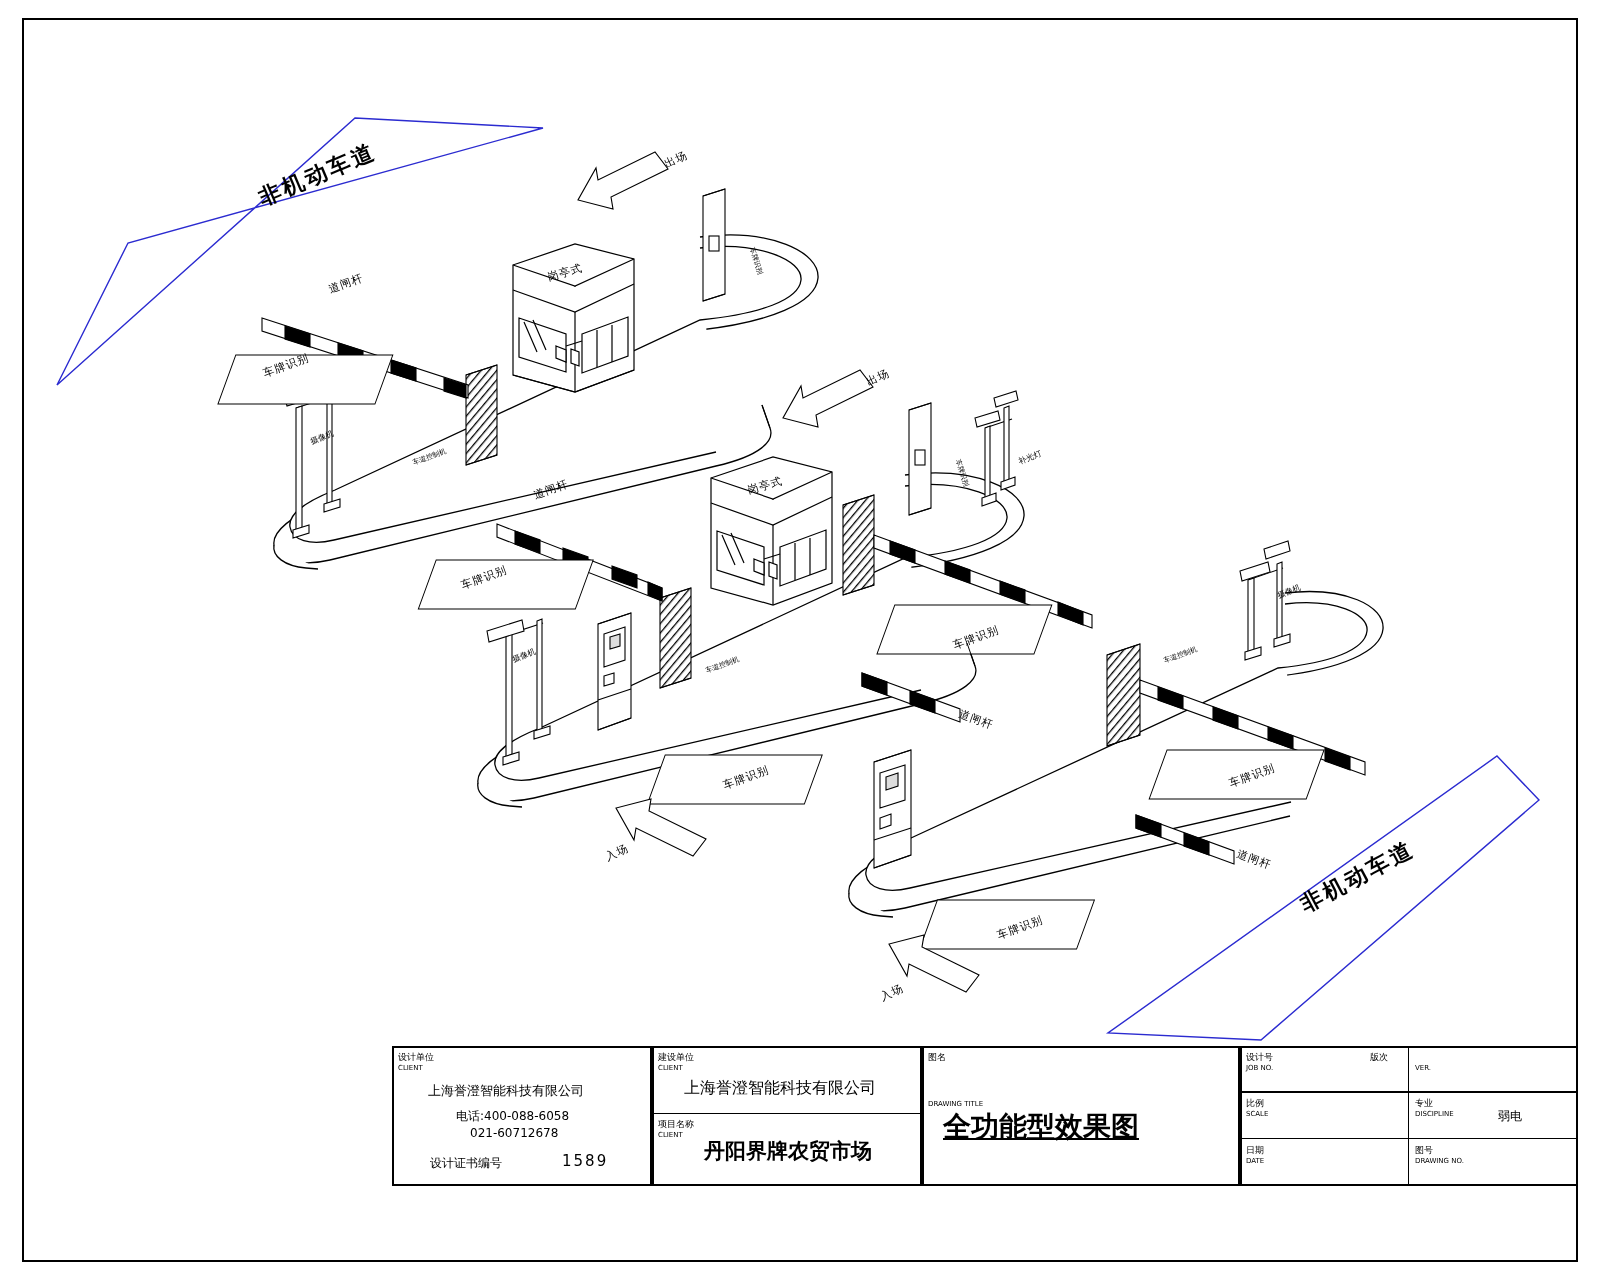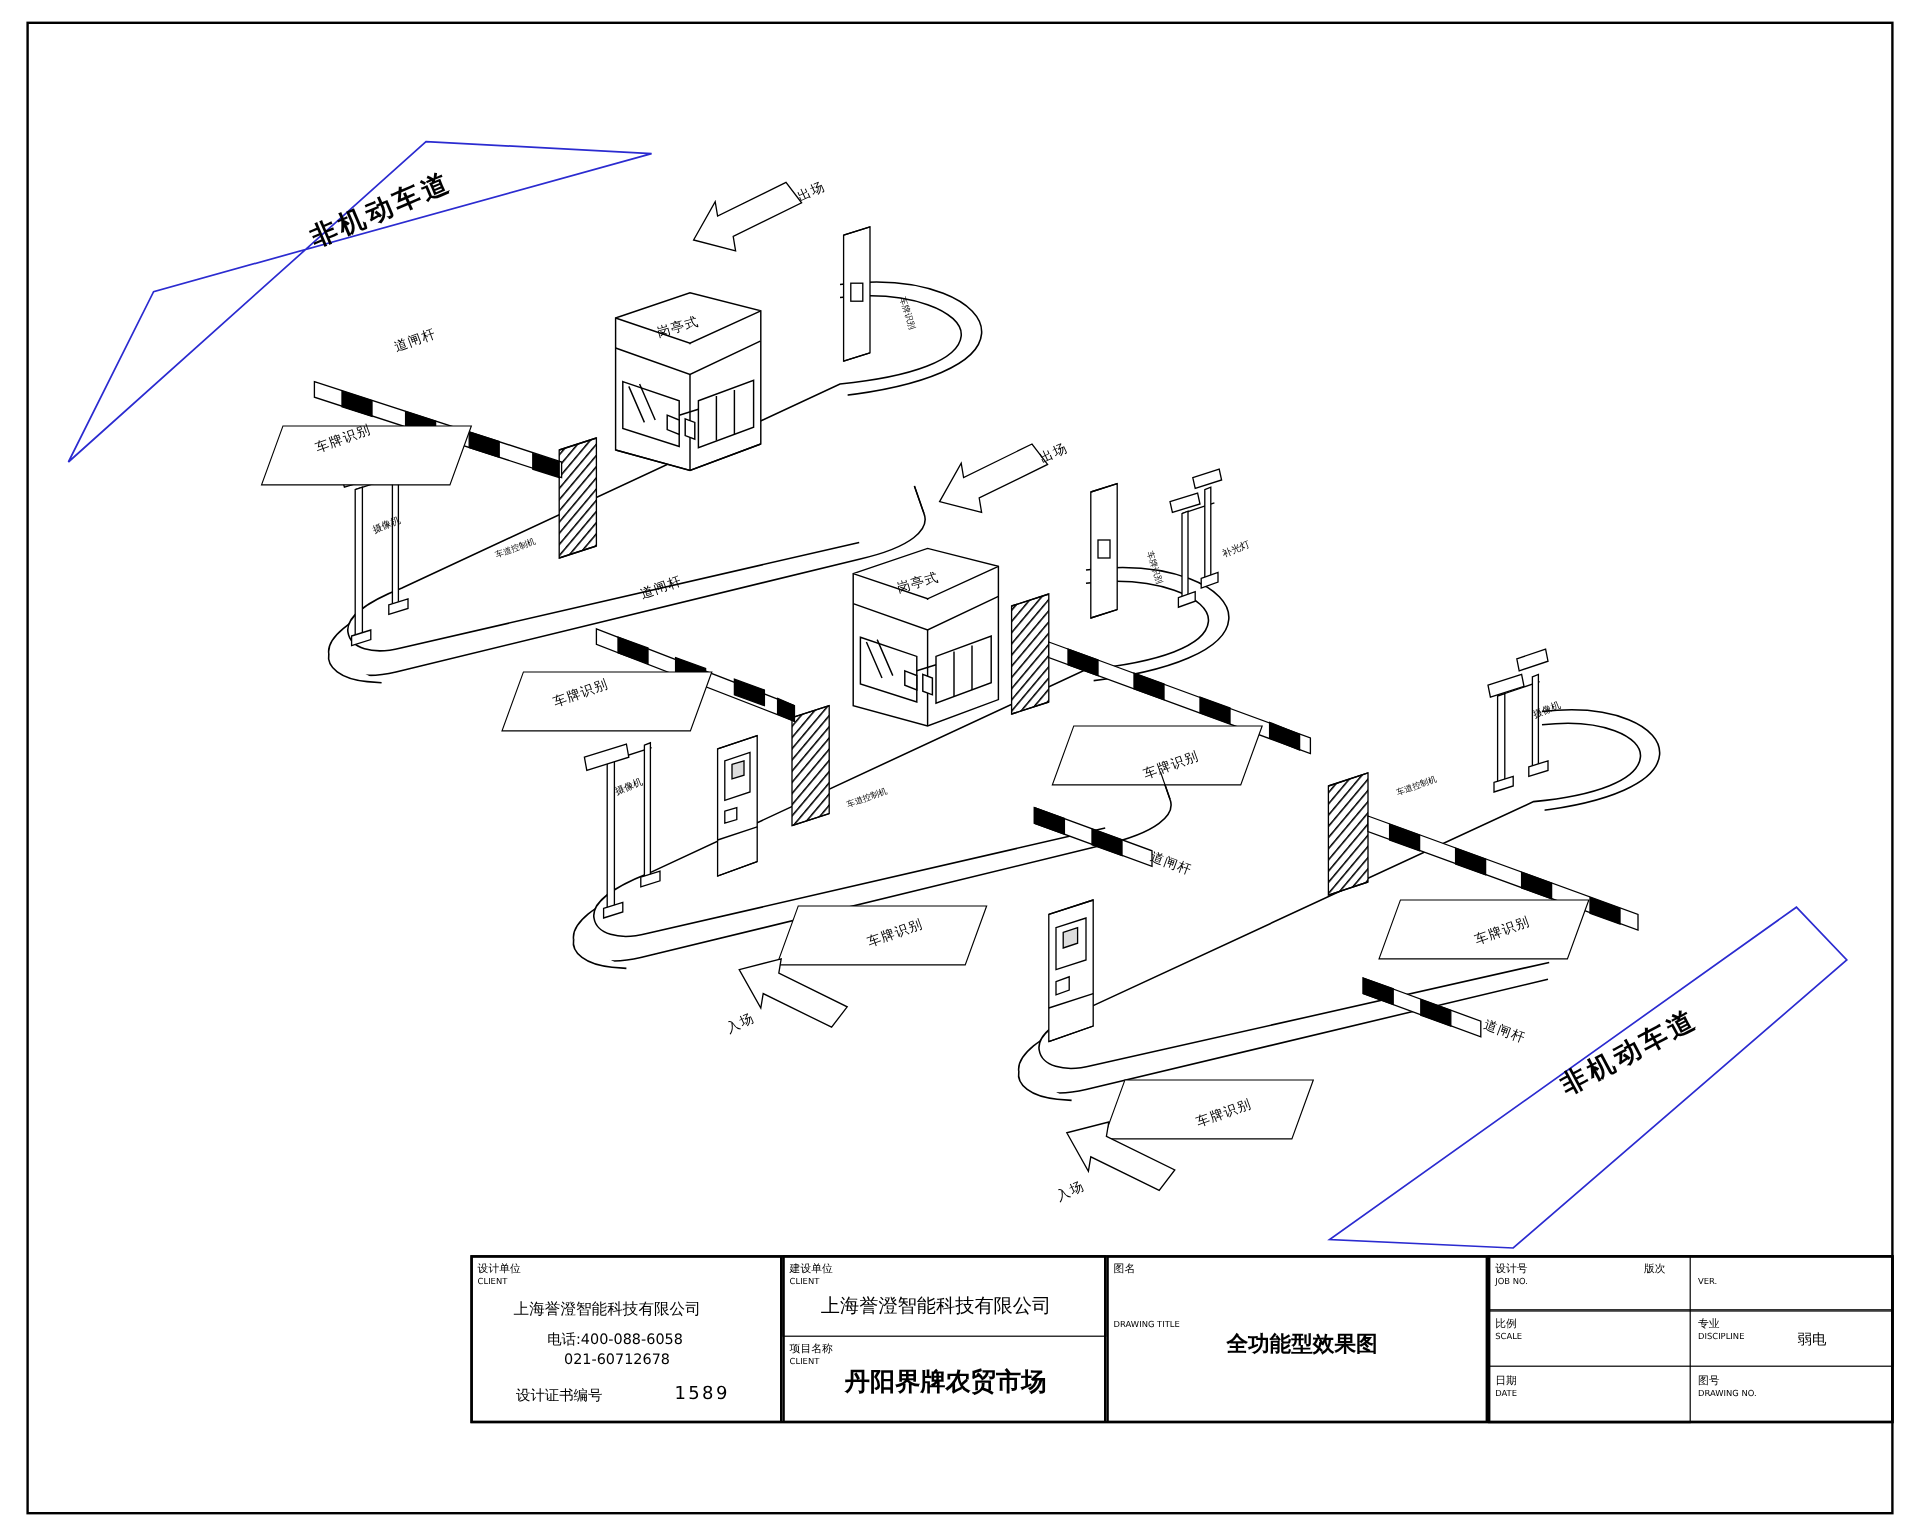--- a/index.html
+++ b/index.html
@@ -303,21 +303,21 @@
   <div class="tbtxt" style="left:658px;top:1051px;font-size:9px;">建设单位</div>
   <div class="tbtxt" style="left:658px;top:1064px;font-size:7px;">CLIENT</div>
   <div class="tbtxt" style="left:684px;top:1078px;font-size:16px;">上海誉澄智能科技有限公司</div>
 
   <div class="tbtxt" style="left:658px;top:1118px;font-size:9px;">项目名称</div>
   <div class="tbtxt" style="left:658px;top:1131px;font-size:7px;">CLIENT</div>
   <div class="tbtxt" style="left:704px;top:1137px;font-size:21px;font-weight:bold;">丹阳界牌农贸市场</div>
 
   <div class="tbtxt" style="left:928px;top:1051px;font-size:9px;">图名</div>
   <div class="tbtxt" style="left:928px;top:1064px;font-size:7px;margin-top:36px;">DRAWING TITLE</div>
-  <div class="tbtxt" style="left:1022px;top:1108px;font-size:18px;font-weight:bold;">全功能型效果图</div>
+  <div class="tbtxt" style="left:943px;top:1108px;font-size:28px;font-weight:bold;text-decoration:underline;">全功能型效果图</div>
 
   <div class="tbtxt" style="left:1246px;top:1051px;font-size:9px;">设计号</div>
   <div class="tbtxt" style="left:1246px;top:1064px;font-size:7px;">JOB NO.</div>
   <div class="tbtxt" style="left:1330px;top:1064px;font-size:11px;"></div>
 
   <div class="tbtxt" style="left:1350px;top:1051px;font-size:9px;margin-left:20px;">版次</div>
   <div class="tbtxt" style="left:1415px;top:1064px;font-size:7px;">VER.</div>
   <div class="tbtxt" style="left:1500px;top:1064px;font-size:11px;"></div>
 
   <div class="tbtxt" style="left:1246px;top:1097px;font-size:9px;">比例</div>

